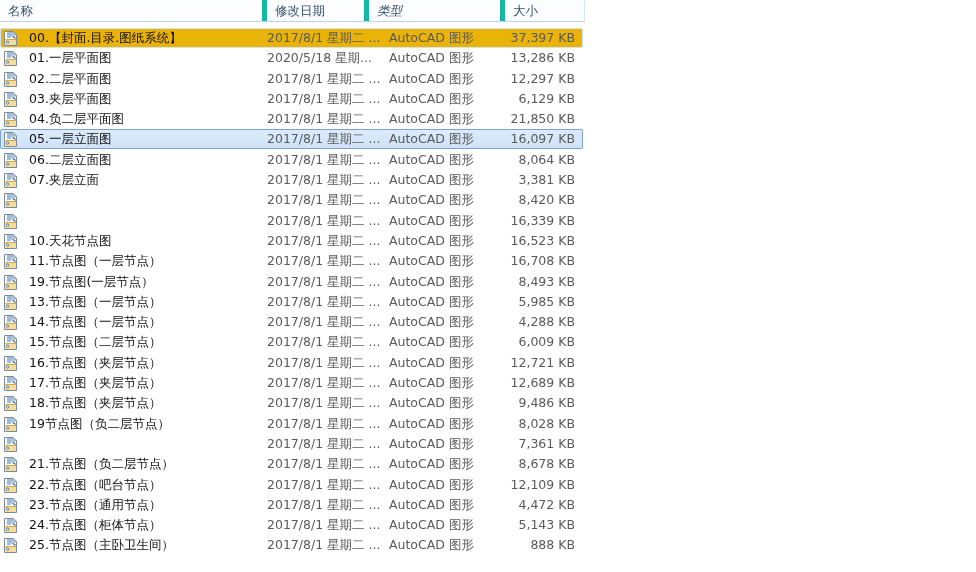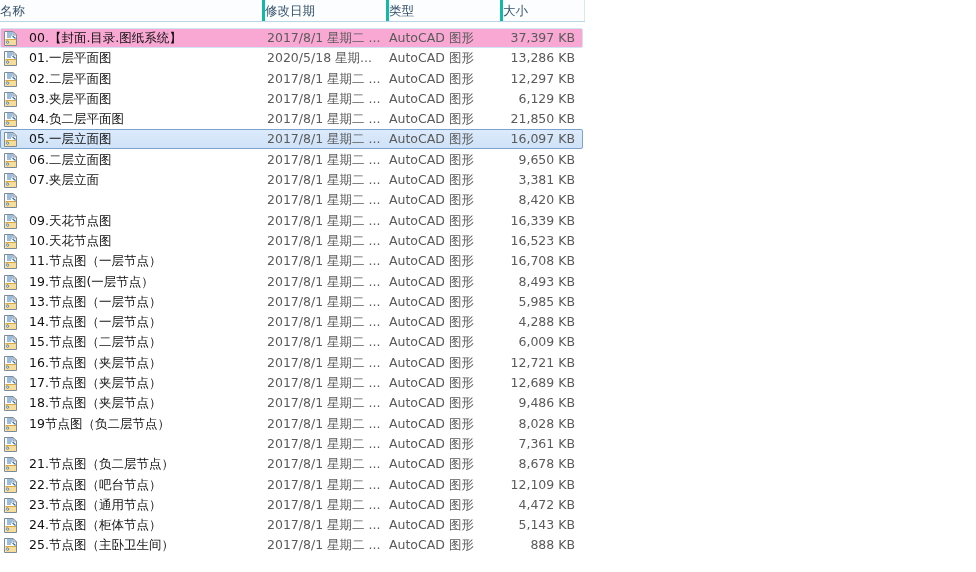--- a/index.html
+++ b/index.html
@@ -33,31 +33,32 @@
     box-sizing: border-box;
     width: 585px;
   }
   .col-header .hdr-cell {
     position: absolute;
     top: 0;
     height: 21px;
     line-height: 21px;
     color: #34506b;
     font-size: 12.5px;
+    padding-left: 8px;
     box-sizing: border-box;
     white-space: nowrap;
     overflow: hidden;
     cursor: default;
   }
   .col-header .hdr-cell.sep {
-    border-left: 3px solid #14b8a6;
+    border-left: 5px solid #14b8a6;
   }
   .hdr-name { left: 0;   width: 262px; }
   .hdr-date { left: 262px; width: 124px; }
-  .hdr-type { left: 386px; width: 114px; }
+  .hdr-type { left: 364px; width: 114px; font-style: italic; }
   .hdr-size { left: 500px; width: 85px; }
 
   
   .hdr-end-tick {
     position: absolute;
     left: 584px;
     top: 0;
     width: 1px;
     height: 21px;
     background: #dbe7f0;
@@ -75,21 +76,21 @@
     position: relative;
     height: 20px;
     width: 583px;
     box-sizing: border-box;
     border: 1px solid transparent;
     margin-bottom: 0.3px;
     cursor: default;
   }
   .row.focused {
     border: 1px solid #cfe4f5;
-    background: #f9a8d4;
+    background: #eab308;
     border-radius: 2px;
   }
   .row.selected {
     border: 1px solid #7da2ce;
     background: linear-gradient(to bottom, #dcebfc 0%, #cfe2f7 100%);
     border-radius: 2px;
   }
 
   .cell {
     position: absolute;
@@ -272,21 +273,21 @@
             <path d="M2.5 13.6 L2.5 10.6 L7.2 8.5 L13.0 8.5 L13.0 13.6 Z" fill="#f6de9a"></path>
             <path d="M2.5 8.5 L13.0 8.5" stroke="#c98f22" stroke-width="0.7"></path>
             <path d="M4.0 2.0 L9.5 2.0 M4.0 4.0 L9.0 4.0 M4.0 6.0 L8.0 6.0" stroke="#3a7bbf" stroke-width="1"></path>
             <path d="M9.5 5.0 L12.5 7.5" stroke="#2f6aa8" stroke-width="1.1"></path>
             <circle cx="4.6" cy="11.2" r="1.1" fill="#ffffff" stroke="#2f6aa8" stroke-width="0.8"></circle>
           </svg>
         </span>
         <div class="cell c-name">06.二层立面图</div>
         <div class="cell c-date">2017/8/1 星期二 ...</div>
         <div class="cell c-type">AutoCAD 图形</div>
-        <div class="cell c-size">9,650 KB</div>
+        <div class="cell c-size">8,064 KB</div>
       </div>
       <div class="row">
         <span class="dwg-icon">
           <svg width="16" height="15" viewBox="0 0 16 15" xmlns="http://www.w3.org/2000/svg">
             <path d="M1.5 0.5 H10 L13.5 4 V14.5 H1.5 Z" fill="#ffffff" stroke="#7b8b9a" stroke-width="1"></path>
             <path d="M10 0.5 L13.5 4 H10 Z" fill="#dfe7ee" stroke="#7b8b9a" stroke-width="0.8"></path>
             <path d="M2.5 8.5 L13.0 8.5 L13.0 13.6 L2.5 13.6 Z" fill="#f2c14e"></path>
             <path d="M2.5 13.6 L2.5 10.6 L7.2 8.5 L13.0 8.5 L13.0 13.6 Z" fill="#f6de9a"></path>
             <path d="M2.5 8.5 L13.0 8.5" stroke="#c98f22" stroke-width="0.7"></path>
             <path d="M4.0 2.0 L9.5 2.0 M4.0 4.0 L9.0 4.0 M4.0 6.0 L8.0 6.0" stroke="#3a7bbf" stroke-width="1"></path>
@@ -322,21 +323,20 @@
             <path d="M1.5 0.5 H10 L13.5 4 V14.5 H1.5 Z" fill="#ffffff" stroke="#7b8b9a" stroke-width="1"></path>
             <path d="M10 0.5 L13.5 4 H10 Z" fill="#dfe7ee" stroke="#7b8b9a" stroke-width="0.8"></path>
             <path d="M2.5 8.5 L13.0 8.5 L13.0 13.6 L2.5 13.6 Z" fill="#f2c14e"></path>
             <path d="M2.5 13.6 L2.5 10.6 L7.2 8.5 L13.0 8.5 L13.0 13.6 Z" fill="#f6de9a"></path>
             <path d="M2.5 8.5 L13.0 8.5" stroke="#c98f22" stroke-width="0.7"></path>
             <path d="M4.0 2.0 L9.5 2.0 M4.0 4.0 L9.0 4.0 M4.0 6.0 L8.0 6.0" stroke="#3a7bbf" stroke-width="1"></path>
             <path d="M9.5 5.0 L12.5 7.5" stroke="#2f6aa8" stroke-width="1.1"></path>
             <circle cx="4.6" cy="11.2" r="1.1" fill="#ffffff" stroke="#2f6aa8" stroke-width="0.8"></circle>
           </svg>
         </span>
-        <div class="cell c-name">09.天花节点图</div>
         <div class="cell c-date">2017/8/1 星期二 ...</div>
         <div class="cell c-type">AutoCAD 图形</div>
         <div class="cell c-size">16,339 KB</div>
       </div>
       <div class="row">
         <span class="dwg-icon">
           <svg width="16" height="15" viewBox="0 0 16 15" xmlns="http://www.w3.org/2000/svg">
             <path d="M1.5 0.5 H10 L13.5 4 V14.5 H1.5 Z" fill="#ffffff" stroke="#7b8b9a" stroke-width="1"></path>
             <path d="M10 0.5 L13.5 4 H10 Z" fill="#dfe7ee" stroke="#7b8b9a" stroke-width="0.8"></path>
             <path d="M2.5 8.5 L13.0 8.5 L13.0 13.6 L2.5 13.6 Z" fill="#f2c14e"></path>

